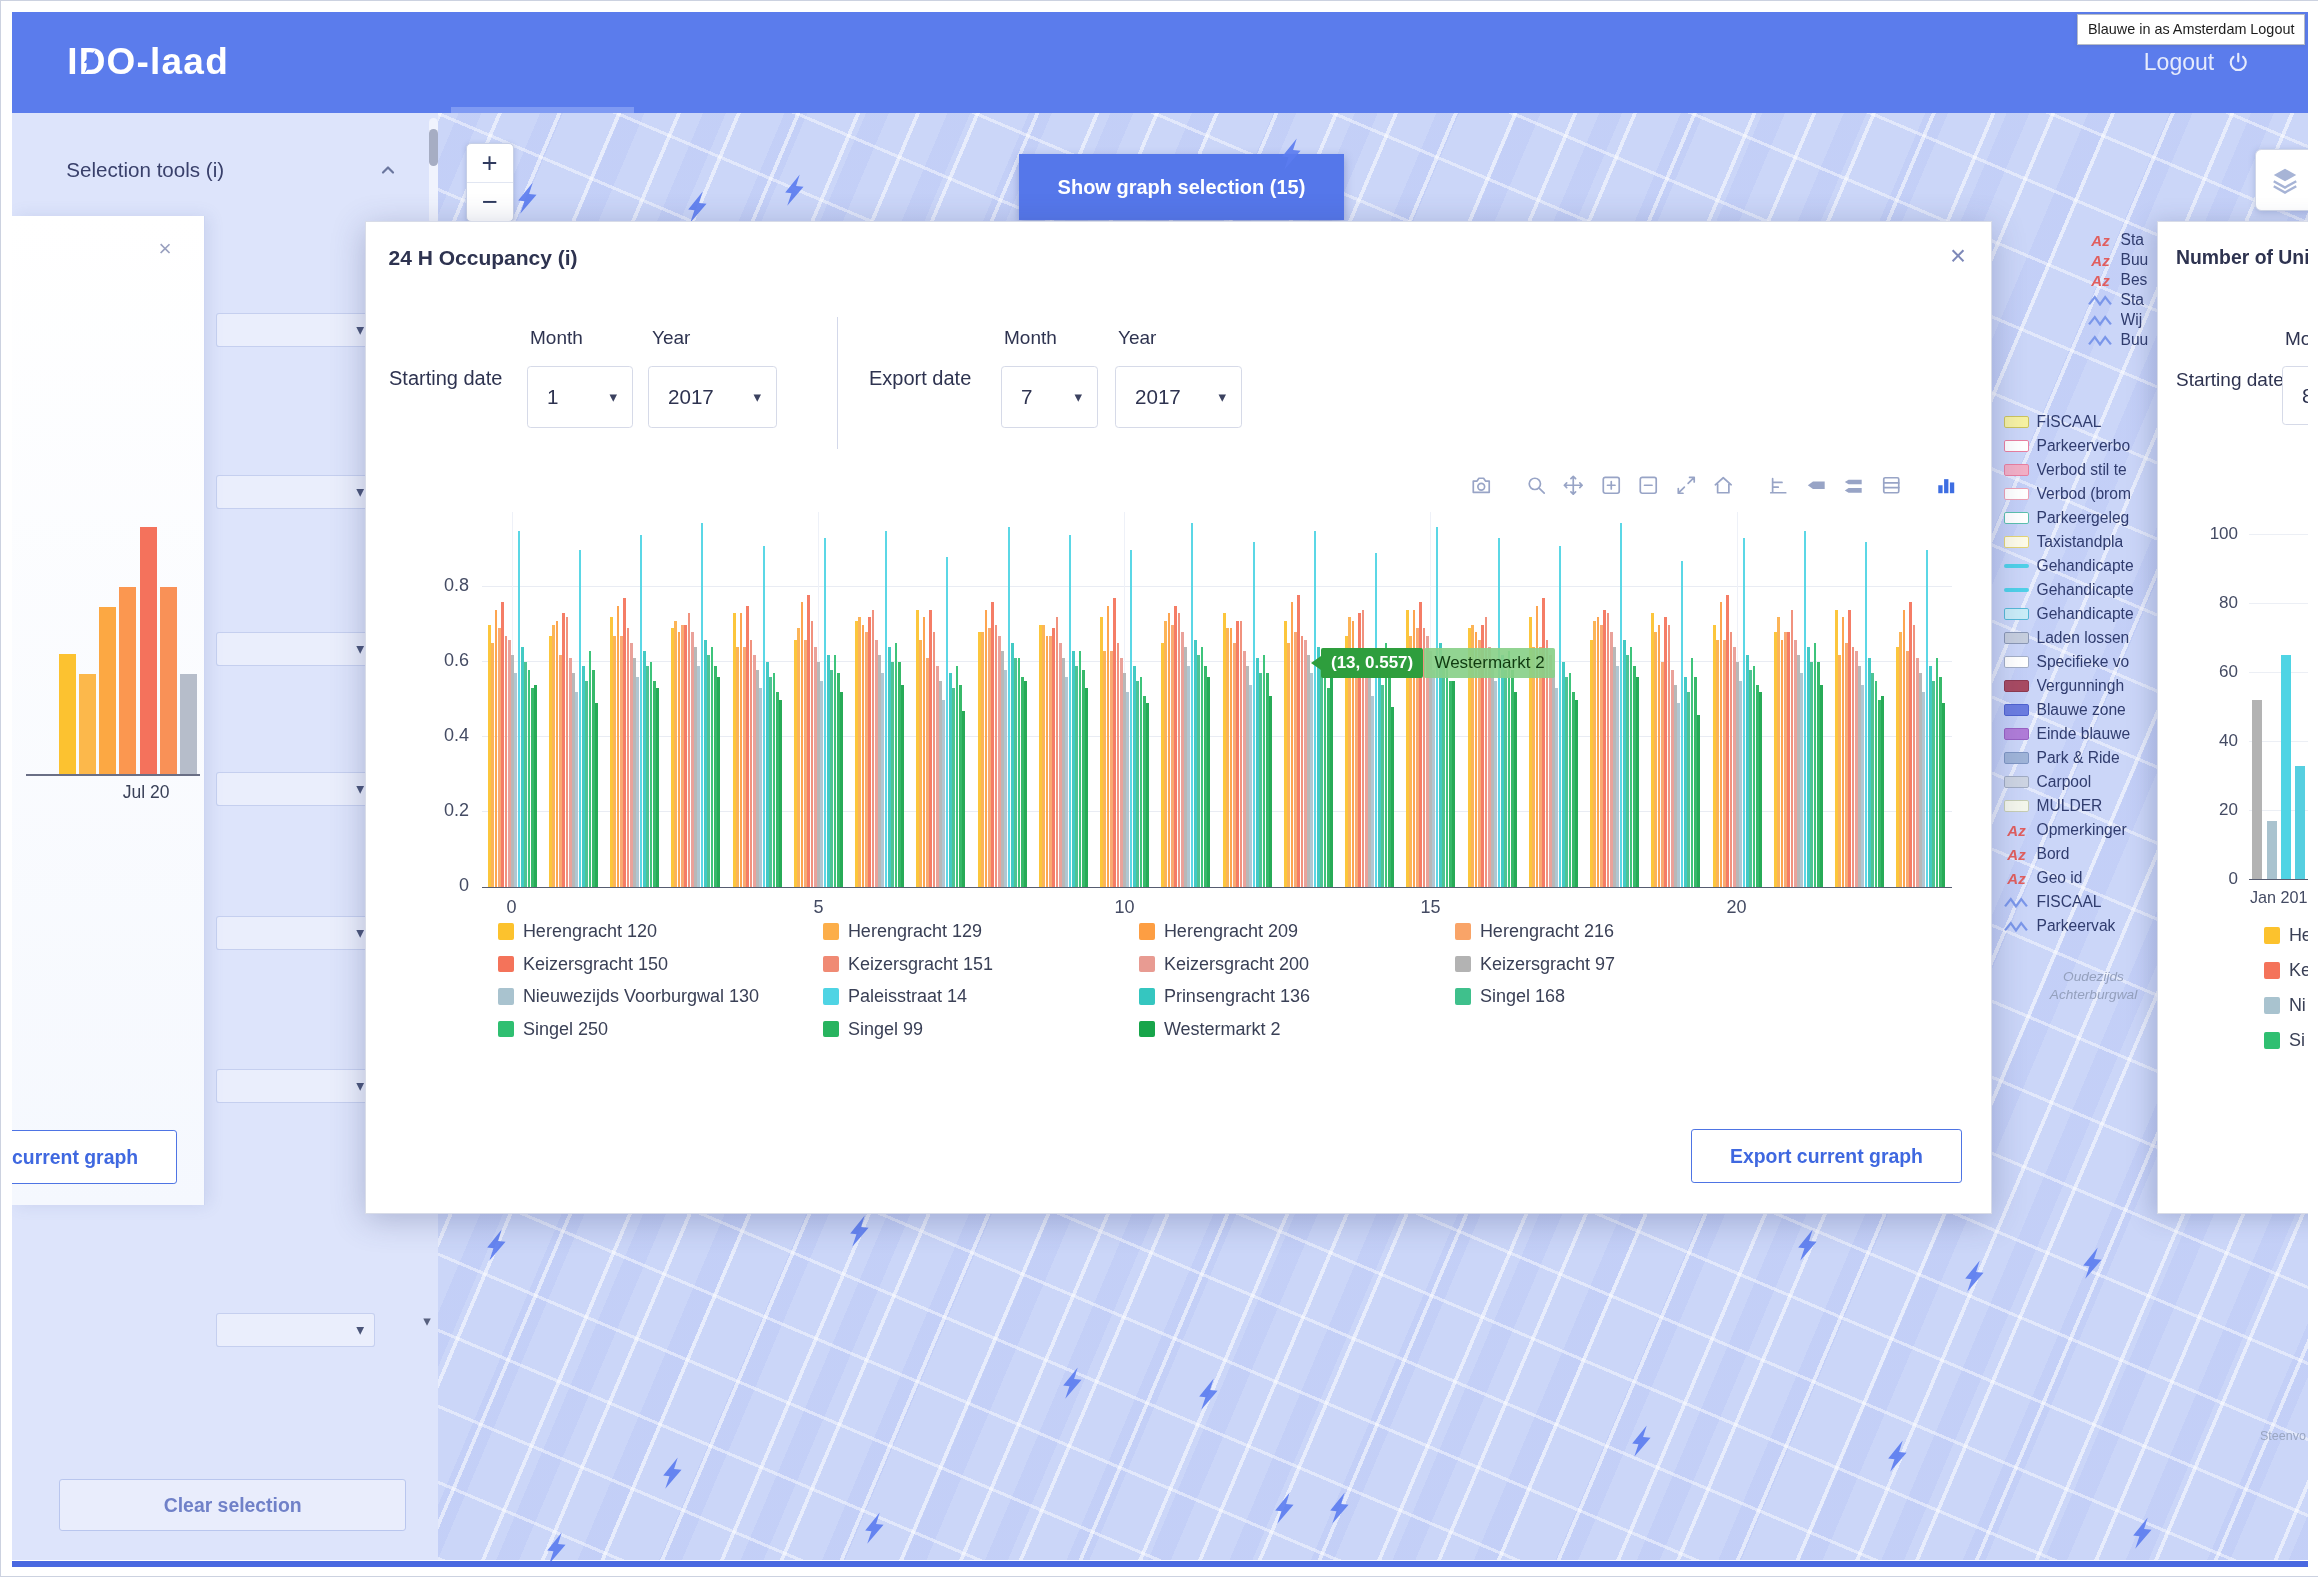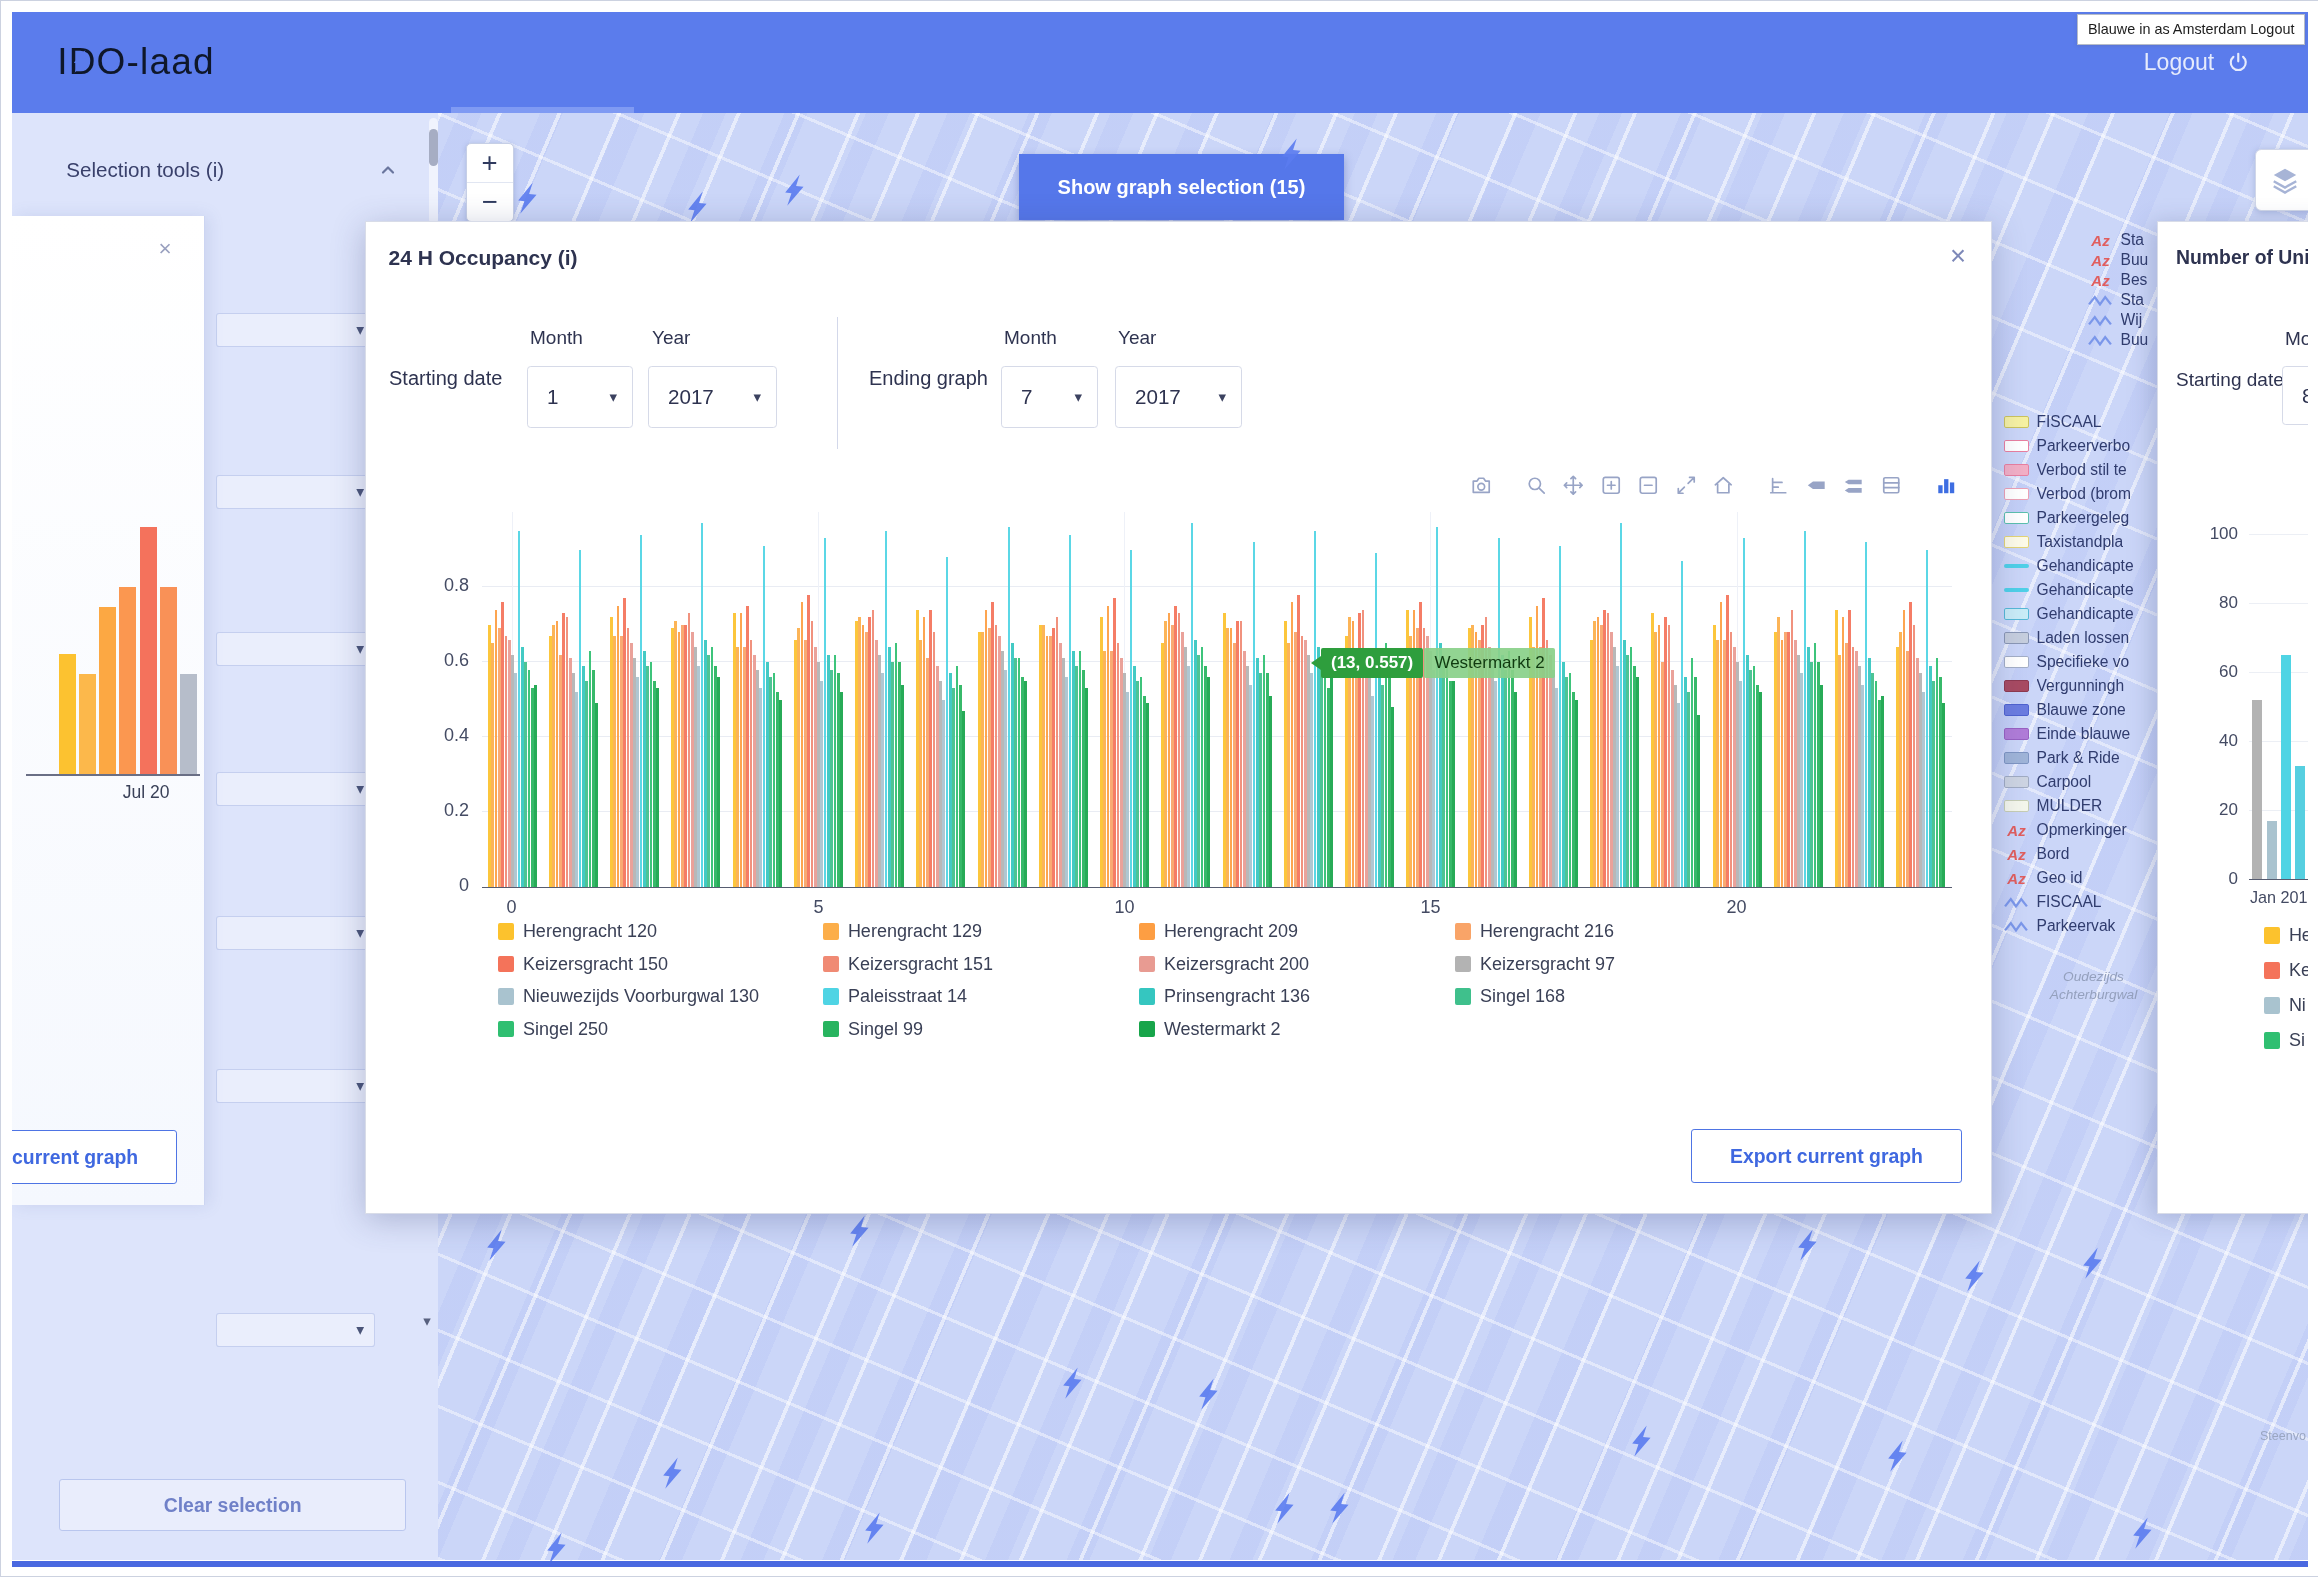--- a/index.html
+++ b/index.html
@@ -9,21 +9,21 @@
   
   .strip{position:absolute;background:#fff;z-index:40;}
   #strip-top{left:0;top:0;width:2319px;height:11.2px;}
   #strip-left{left:0;top:0;width:11.2px;height:1577px;}
   #strip-right{left:2307px;top:0;width:11.2px;height:1577px;}
   #strip-bottom{left:0;top:1566px;width:2319px;height:11.2px;}
   #bottom-bar{position:absolute;left:11.2px;top:1560px;width:2296px;height:6.2px;background:#4a69e0;z-index:7;}
 
   
   #navbar{position:absolute;left:11.2px;top:11.2px;width:2296px;height:101px;background:#5b7cec;z-index:6;}
-  #logo{position:absolute;left:45px;top:29px;font-size:37px;font-weight:400;color:#0f172a;letter-spacing:1.2px;}
+  #logo{position:absolute;left:55px;top:29px;font-size:37px;font-weight:700;color:#ffffff;letter-spacing:1.2px;}
   .lg{display:inline-block;position:relative;}
   .logo-bolt{position:absolute;left:5.6px;top:7.5px;width:13.7px;height:25px;transform:rotate(10deg);}
   #nav-tabs{position:absolute;left:509px;top:0;height:101px;display:flex;align-items:center;gap:116px;font-size:23px;}
   .tab{color:#96abf4;cursor:pointer;white-space:nowrap;}
   .tab.active{color:#fff;font-weight:700;}
   #nav-underline{position:absolute;left:439px;top:95px;width:183px;height:6.2px;background:#7f9af3;}
   #logout{position:absolute;right:59px;top:0;height:101px;display:flex;align-items:center;gap:12.5px;
           color:rgba(255,255,255,.85);font-size:23px;cursor:pointer;}
   #logout svg{width:22.5px;height:22.5px;stroke:rgba(255,255,255,.85);stroke-width:2.3;fill:none;stroke-linecap:round;}
 
@@ -417,21 +417,21 @@
     <div class="selectbox" style="left:161px;top:144px;width:106px;">
       <span>1</span>
       <span class="sel-car">▾</span>
     </div>
     <div class="small-label" style="left:286px;top:105px;">Year</div>
     <div class="selectbox" style="left:282px;top:144px;width:129px;">
       <span>2017</span>
       <span class="sel-car">▾</span>
     </div>
     <div id="date-divider"></div>
-    <div class="date-label" style="left:503px;top:145px;">Ending graph</div>
+    <div class="date-label" style="left:503px;top:145px;">Export date</div>
     <div class="small-label" style="left:638px;top:105px;">Month</div>
     <div class="selectbox" style="left:635px;top:144px;width:97px;">
       <span>7</span>
       <span class="sel-car">▾</span>
     </div>
     <div class="small-label" style="left:752px;top:105px;">Year</div>
     <div class="selectbox" style="left:749px;top:144px;width:127px;">
       <span>2017</span>
       <span class="sel-car">▾</span>
     </div>

